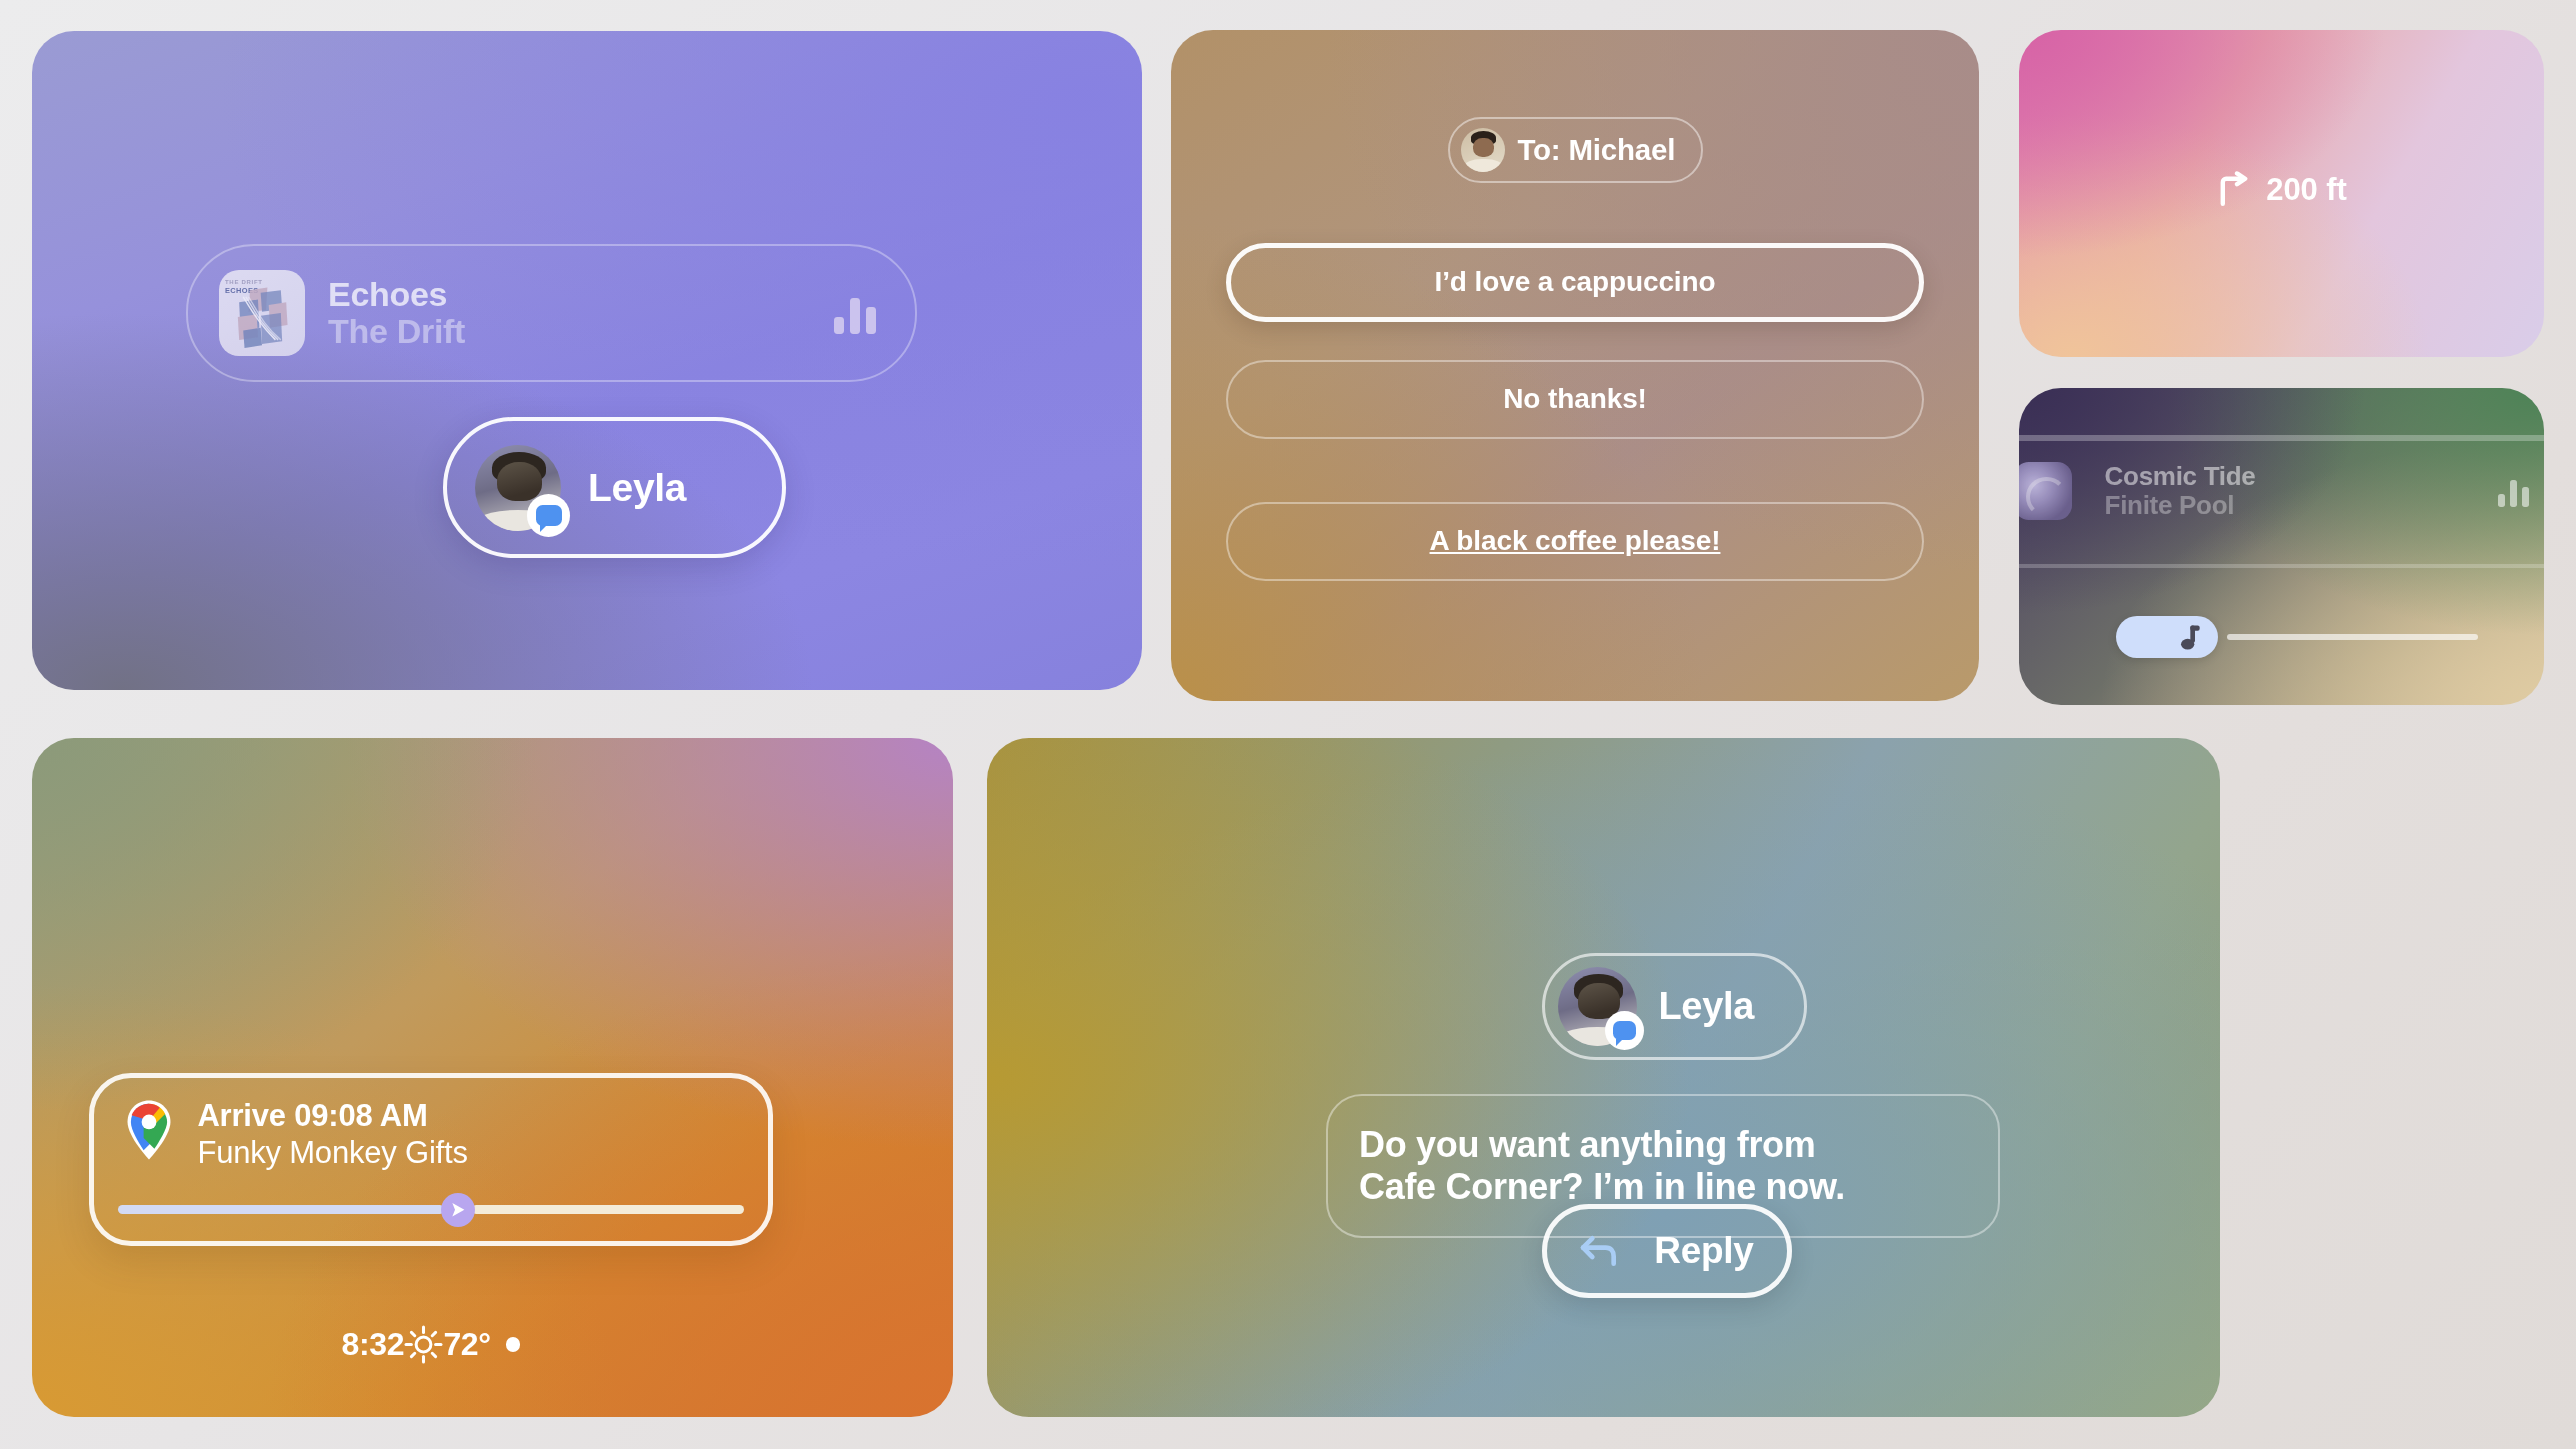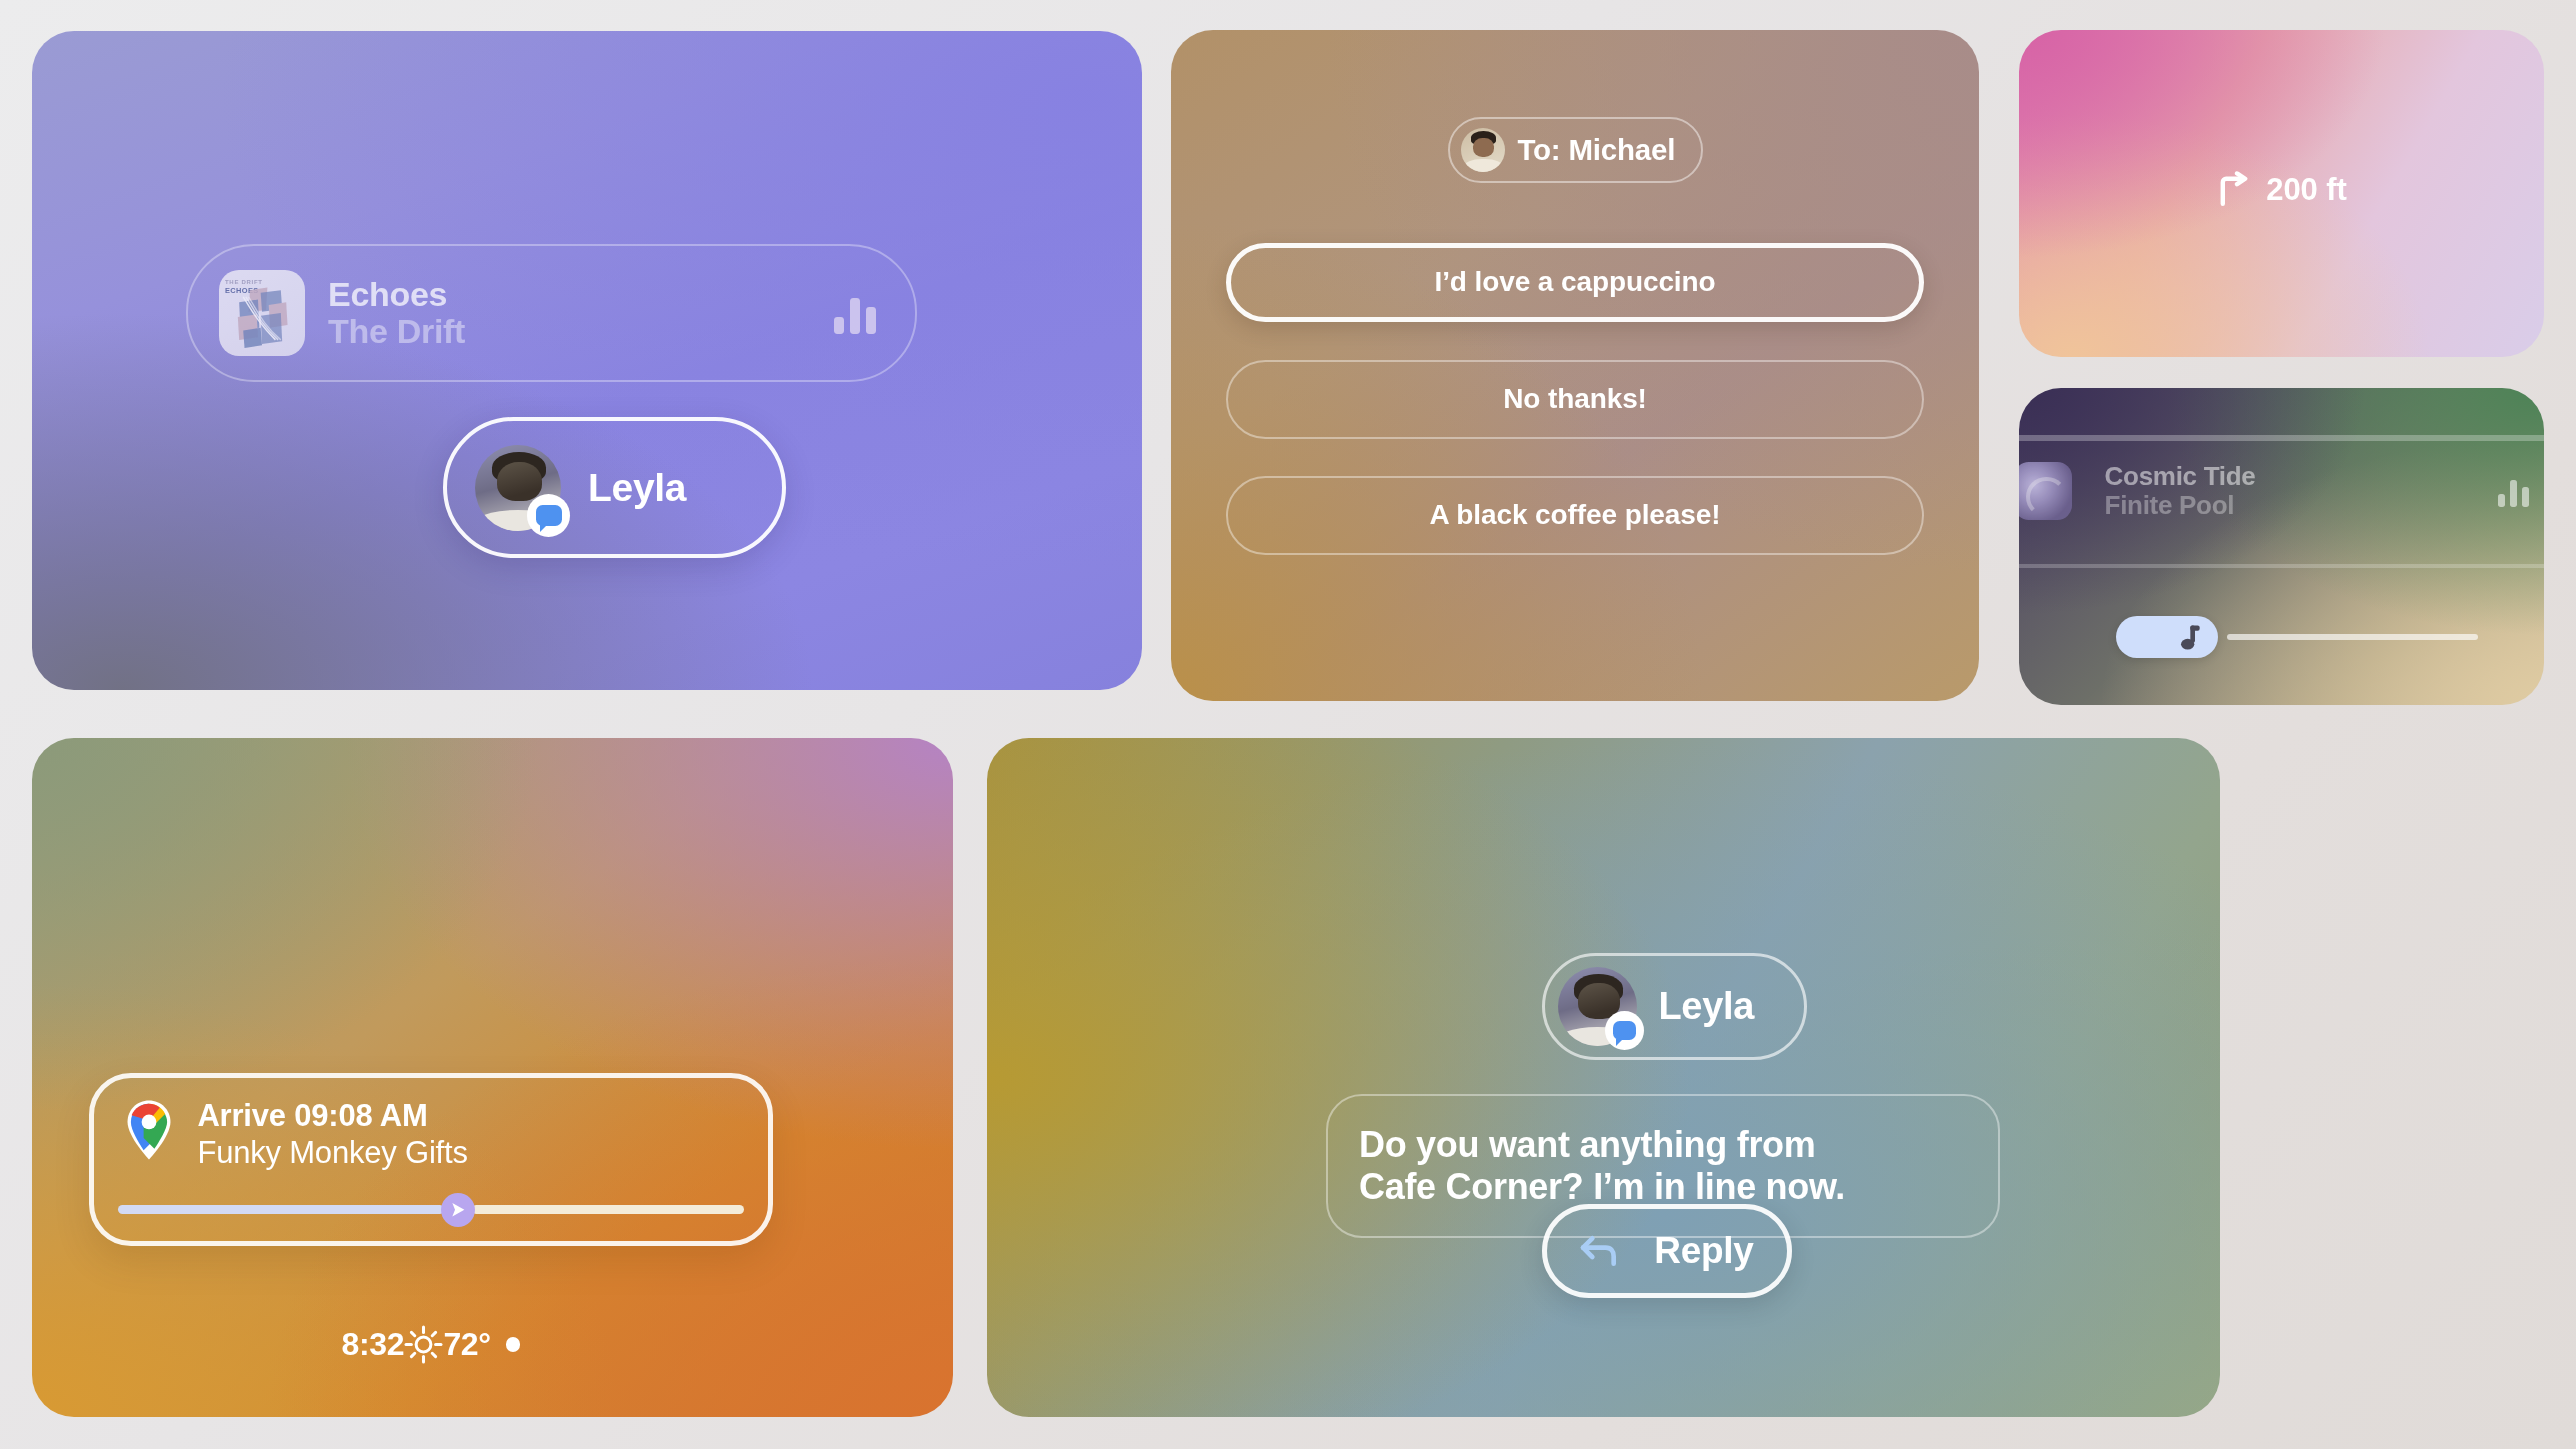--- a/index.html
+++ b/index.html
@@ -124,21 +124,21 @@
     border:2px solid rgba(255,255,255,0.40);
   }
   .suggest.selected {
     border:5.4px solid rgba(255,255,255,0.95);
     box-shadow:0 6.7px 21.5px rgba(60,40,20,.18);
     font-weight:600;
     justify-content:center;
   }
   #suggest-0 { top:213px; }
   #suggest-1 { top:330px; }
-  #suggest-2 { top:446px; }
+  #suggest-2 { top:472px;text-decoration:underline; }
 
   
   #card-navigation {
     left:2019px; top:29.5px; width:525px; height:327px;
     background:
       radial-gradient(120% 120% at 0% 0%, #d763a6 0%, rgba(215,99,166,0) 58%),
       radial-gradient(110% 120% at 10% 100%, #f0c49a 0%, rgba(240,196,154,0) 62%),
       linear-gradient(120deg,#dd7cb0 0%,#e7a9ab 35%,#e3c6dd 65%,#d9cde9 100%);
     display:flex; align-items:center; justify-content:center;
   }

